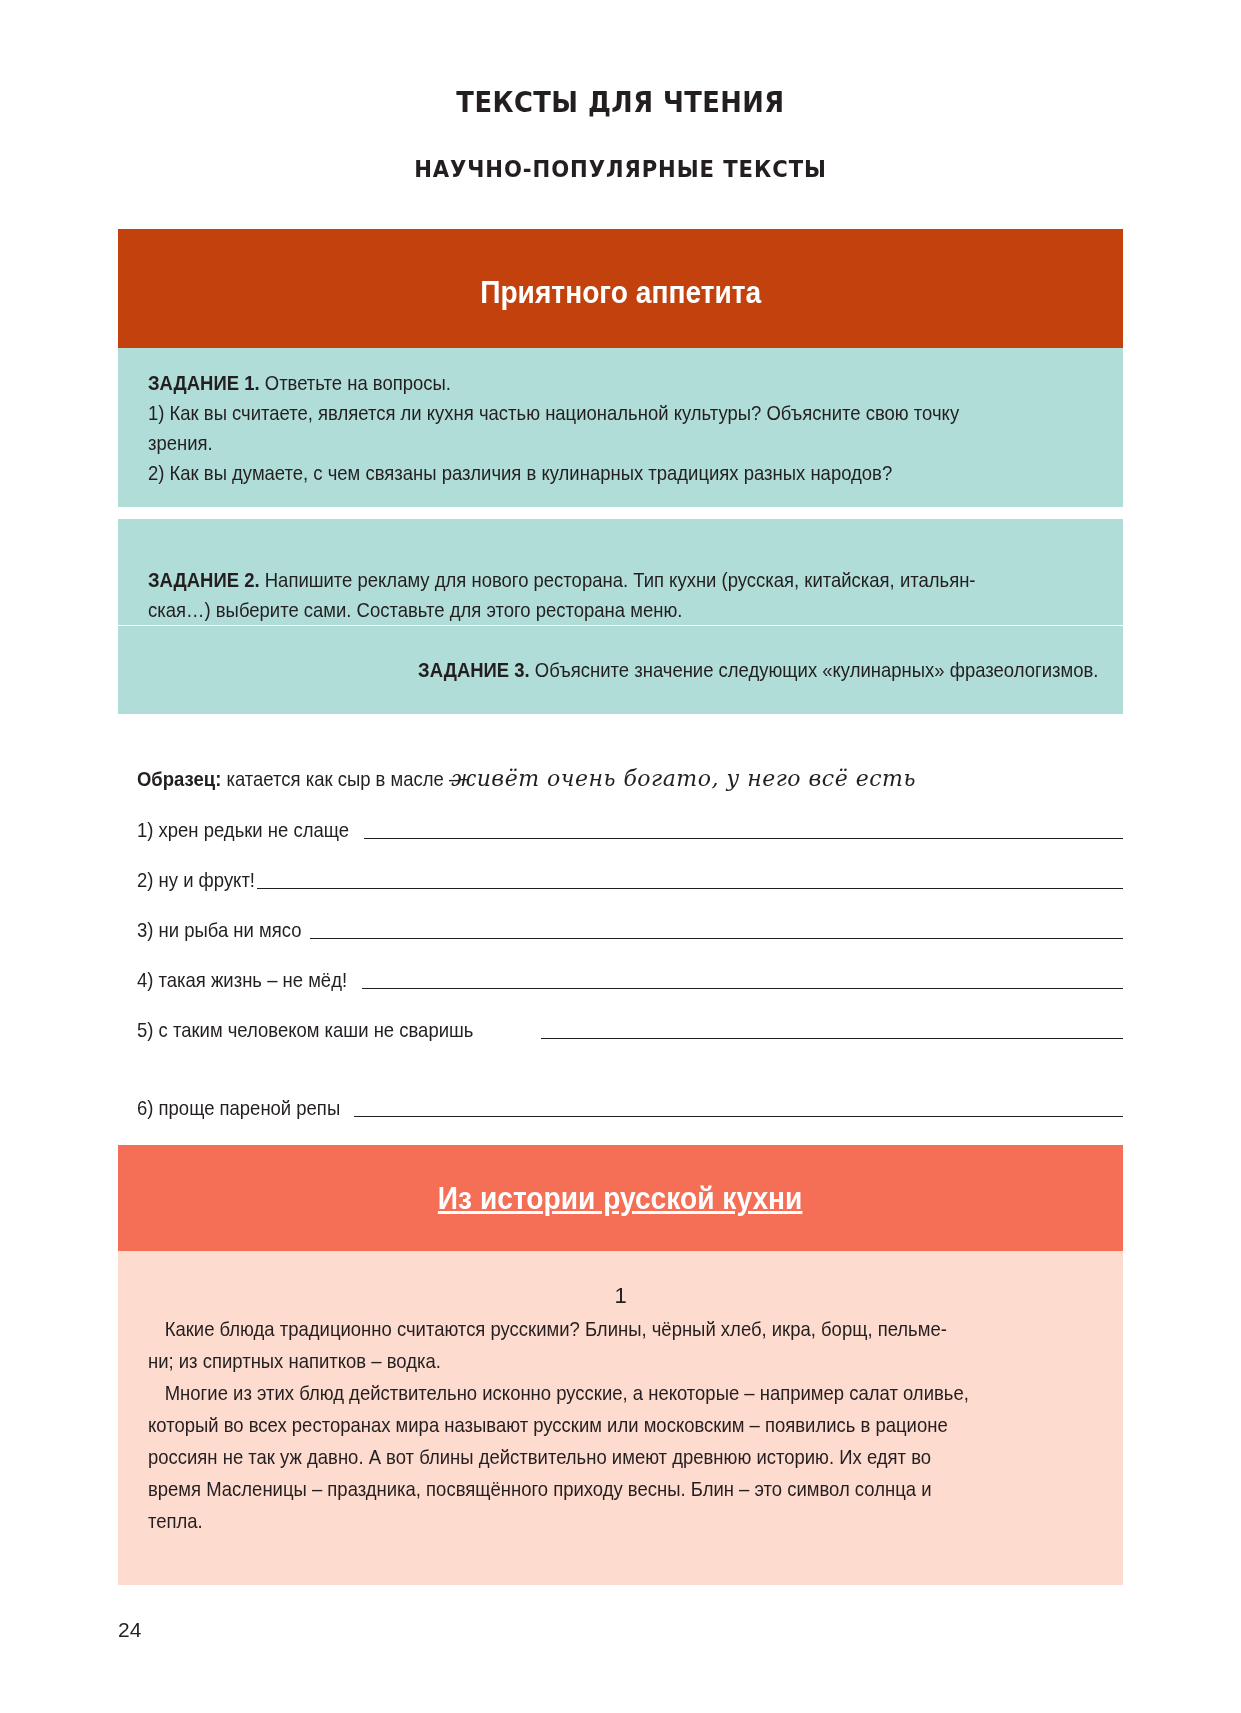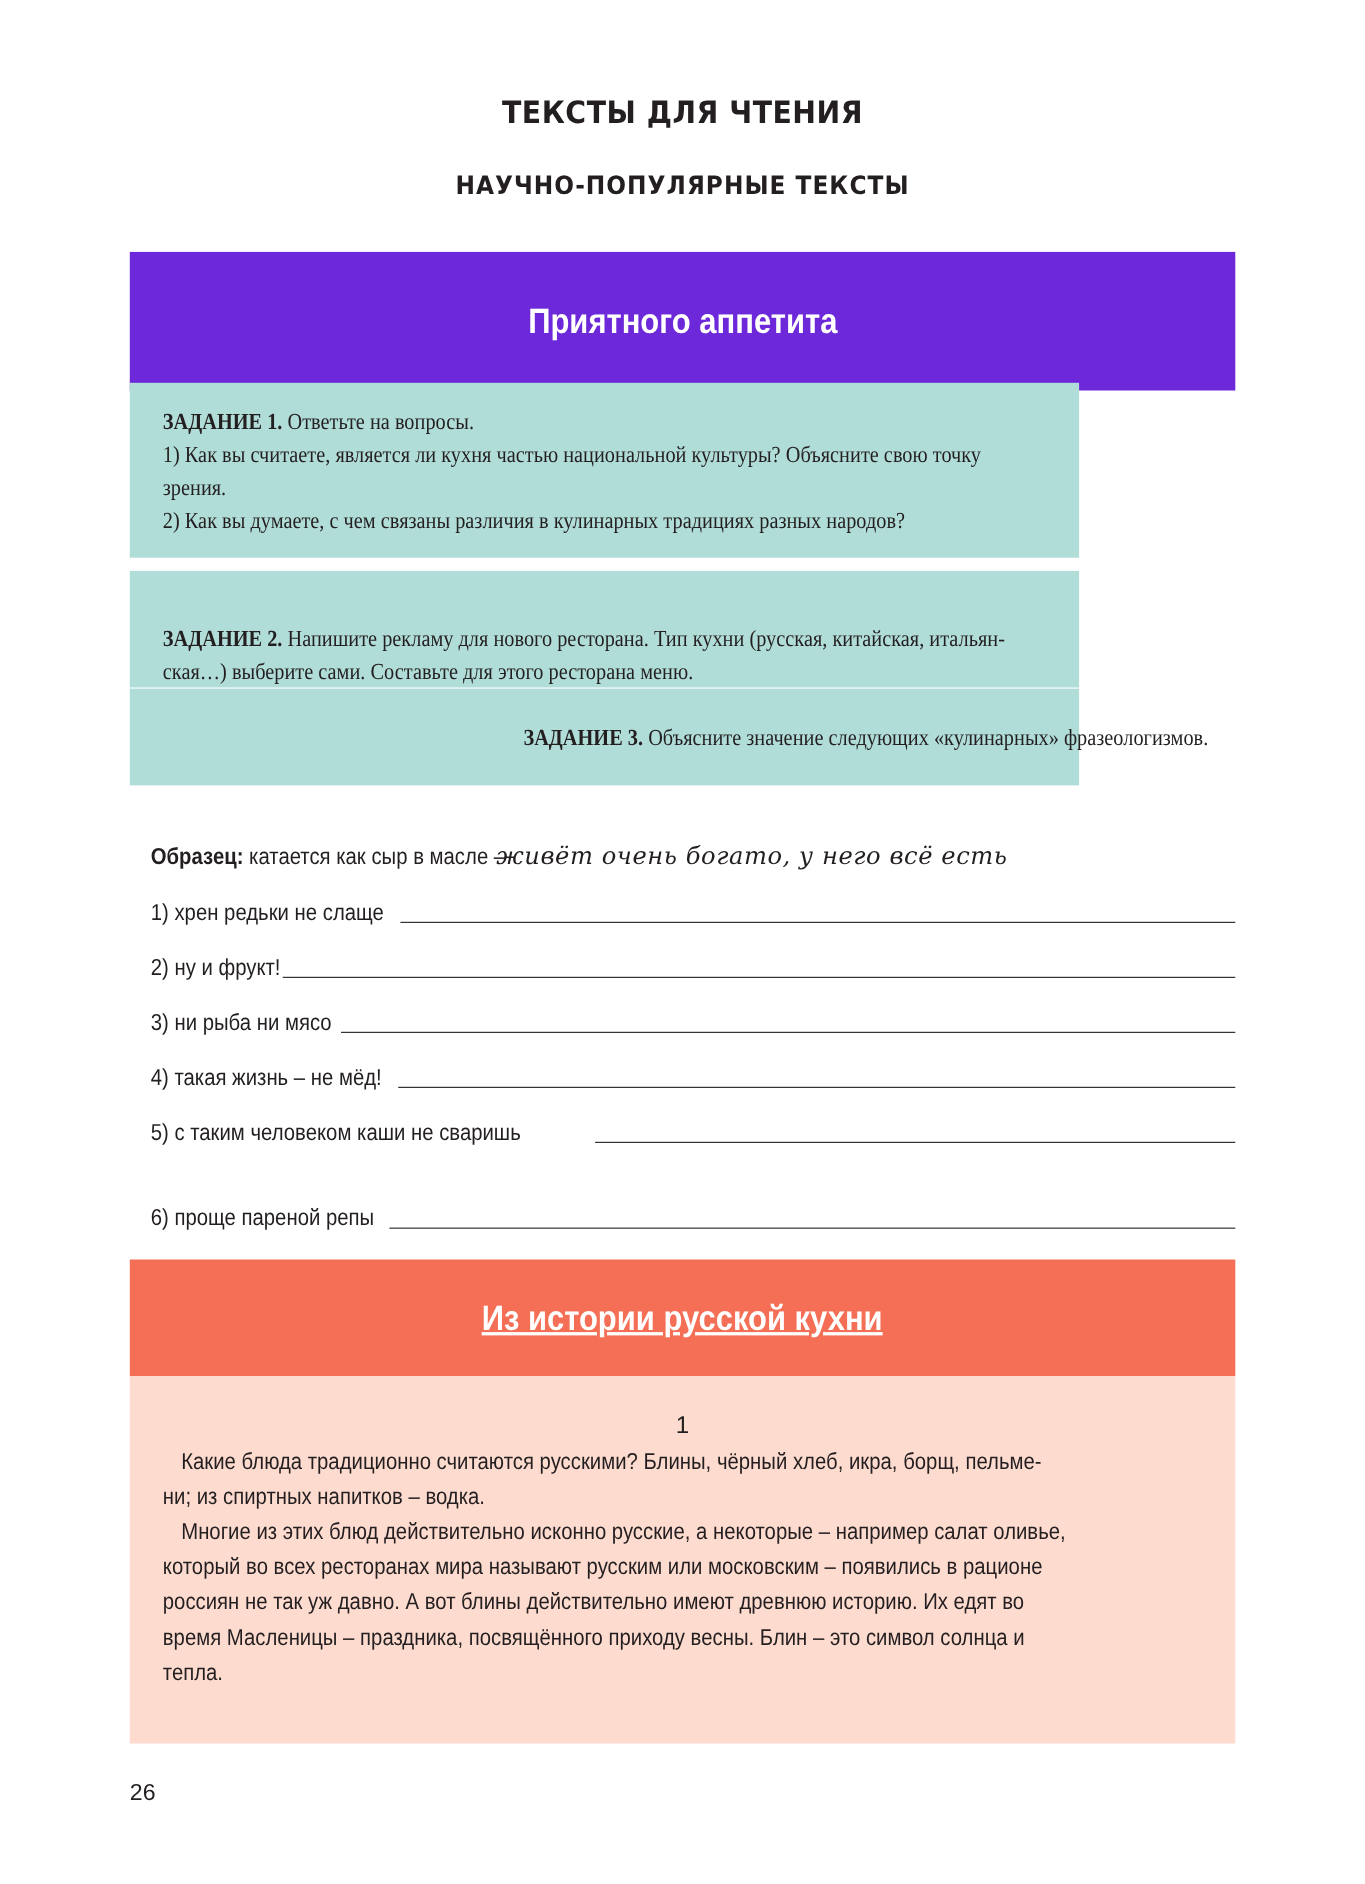--- a/index.html
+++ b/index.html
@@ -50,42 +50,41 @@
       font-weight: bold;
       font-size: 32px;
     }
     .section-header span {
       display: inline-block;
       transform: scaleX(0.88);
     }
     .header-teal {
       top: 229px;
       height: 126px;
-      background: #6d28d9;
+      background: #c2410c;
     }
     .header-coral {
       top: 1145px;
       height: 106px;
       background: #f46f56;
       text-decoration: underline;
     }
     .task-box {
       position: absolute;
       left: 118px;
-      width: 863px;
+      width: 1005px;
       background: #b1ddd8;
       box-sizing: border-box;
       padding: 0 30px;
       font-size: 21px;
       line-height: 30px;
       color: #231f20;
       display: flex;
       flex-direction: column;
       justify-content: center;
-      font-family: Liberation Serif, serif;
     }
     .narrow {
       display: block;
       transform-origin: left center;
       transform: scaleX(0.88);
       width: 1080px;
       white-space: nowrap;
     }
     .task-1 { top: 348px; height: 159px; }
     .task-2 { top: 519px; height: 106px; justify-content: flex-end; }
@@ -243,13 +242,13 @@
   </div>
   <div class="reading-paragraph p2">
     <div class="indent">Многие из этих блюд действительно исконно русские, а некоторые – например салат оливье,</div>
     <div>который во всех ресторанах мира называют русским или московским – появились в рационе</div>
     <div>россиян не так уж давно. А вот блины действительно имеют древнюю историю. Их едят во</div>
     <div>время Масленицы – праздника, посвящённого приходу весны. Блин – это символ солнца и</div>
     <div>тепла.</div>
   </div>
 </div>
 
-<div class="page-number">26</div>
+<div class="page-number">24</div>
 
 </body></html>

